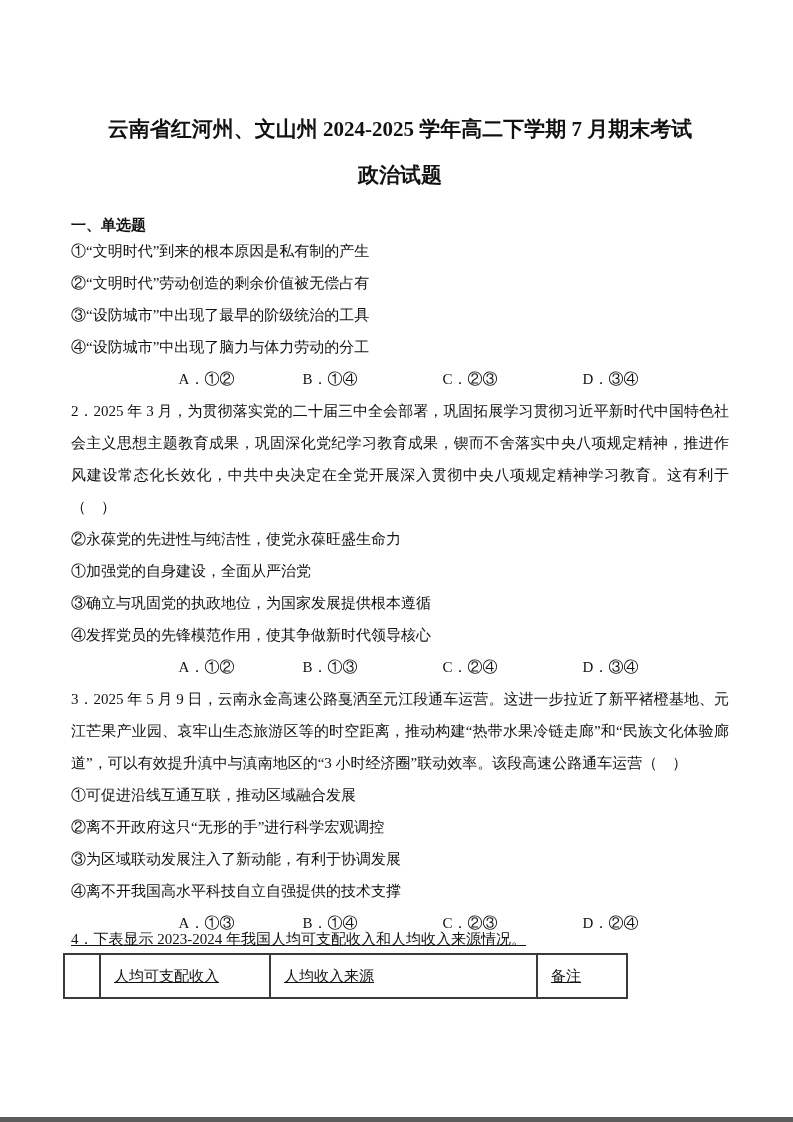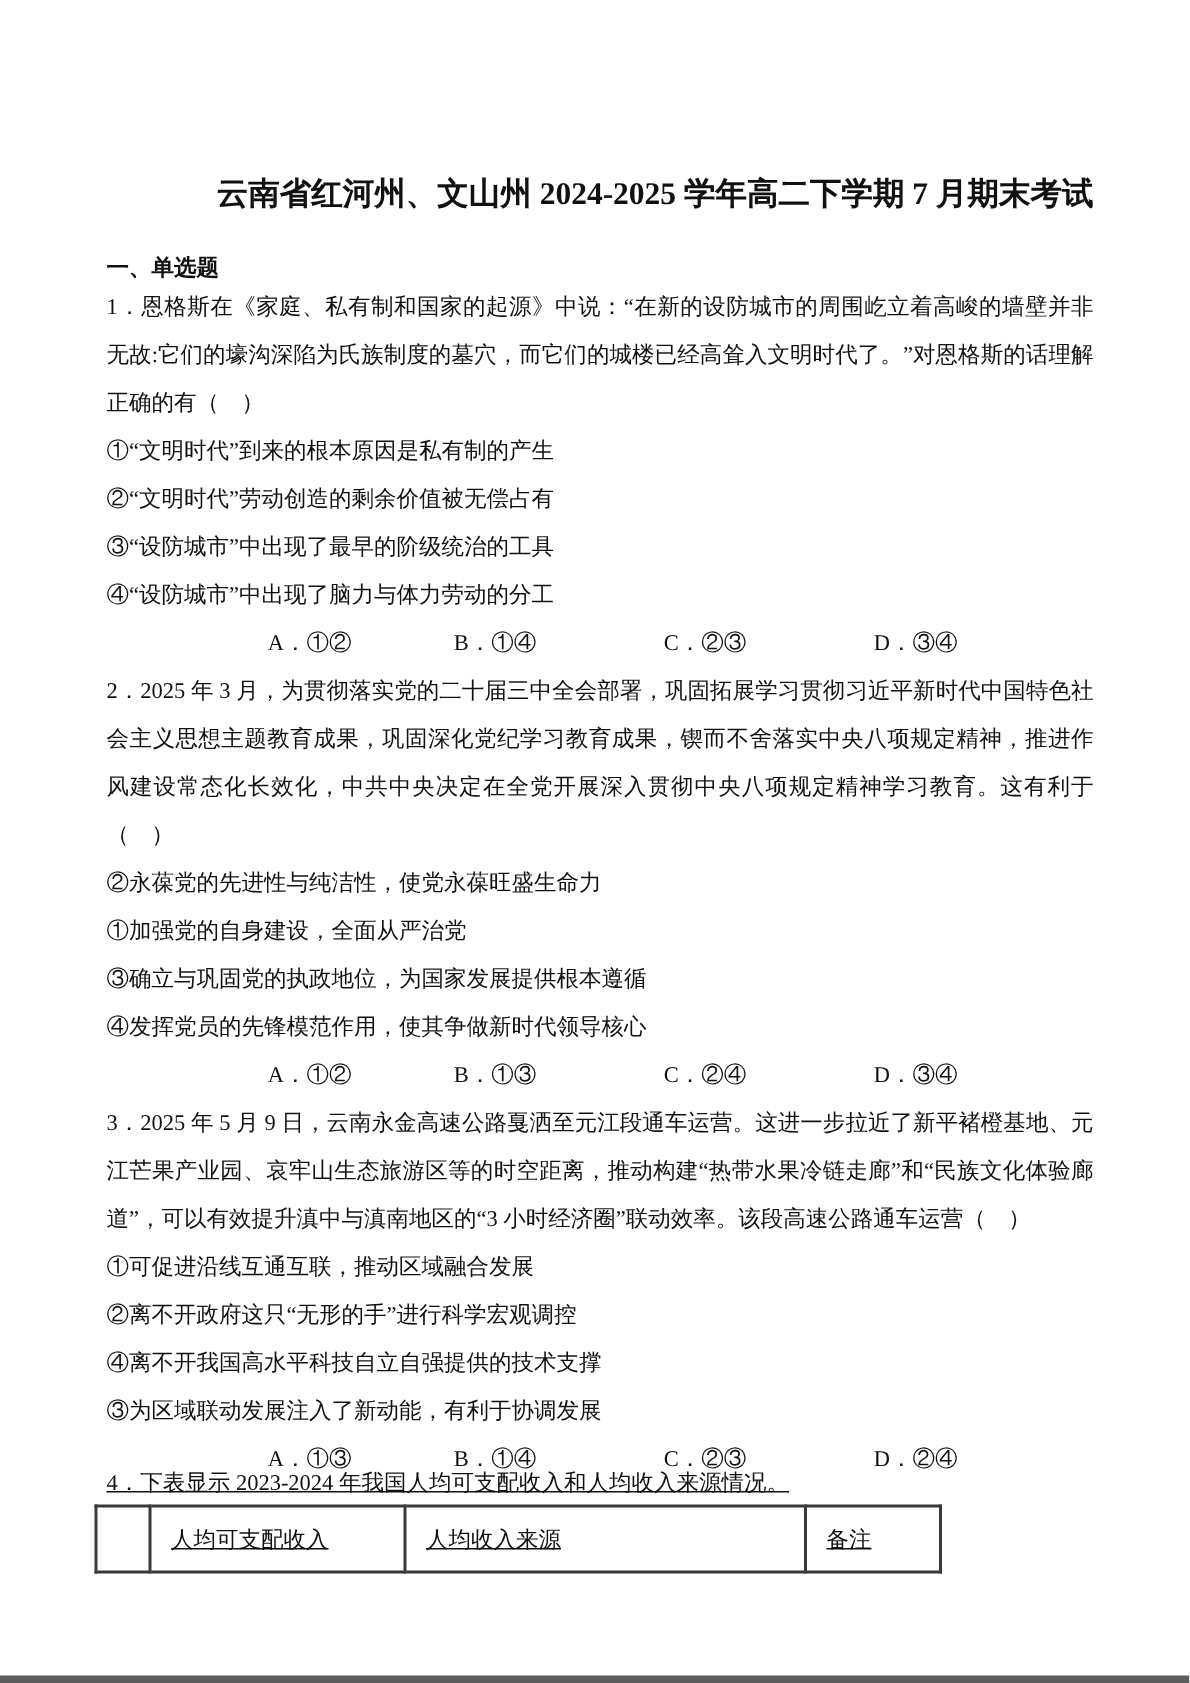--- a/index.html
+++ b/index.html
@@ -12,21 +12,21 @@
     font-family: "Liberation Serif", "DejaVu Serif", serif;
     color: #111111;
   }
   .content {
     padding: 0 64px 0 71px;
     width: 658px;
   }
   .page-title {
     font-size: 21px;
     font-weight: bold;
-    text-align: right;
+    text-align: center;
     margin: 0;
     padding-top: 116px;
     line-height: 27px;
   }
   .page-subtitle {
     font-size: 21px;
     font-weight: bold;
     text-align: center;
     margin: 19px 0 0 0;
     line-height: 27px;
@@ -89,25 +89,25 @@
     height: 5px;
     background: #5c5c5c;
   }
 </style>
 </head>
 <body>
 
 <div class="content">
 
   <h1 class="page-title">云南省红河州、文山州 2024-2025 学年高二下学期 7 月期末考试</h1>
+  <h2 class="page-subtitle">政治试题</h2>
 
   <div class="section-heading">一、单选题</div>
 
   <section class="question">
-    <p class="stem">1．恩格斯在《家庭、私有制和国家的起源》中说：“在新的设防城市的周围屹立着高峻的墙壁并非无故:它们的壕沟深陷为氏族制度的墓穴，而它们的城楼已经高耸入文明时代了。”对恩格斯的话理解正确的有（　）</p>
     <p class="item">①“文明时代”到来的根本原因是私有制的产生</p>
     <p class="item">②“文明时代”劳动创造的剩余价值被无偿占有</p>
     <p class="item">③“设防城市”中出现了最早的阶级统治的工具</p>
     <p class="item">④“设防城市”中出现了脑力与体力劳动的分工</p>
     <div class="choices">
       <span class="choice-a">A．①②</span>
       <span class="choice-b">B．①④</span>
       <span class="choice-c">C．②③</span>
       <span class="choice-d">D．③④</span>
     </div>
@@ -124,22 +124,22 @@
       <span class="choice-b">B．①③</span>
       <span class="choice-c">C．②④</span>
       <span class="choice-d">D．③④</span>
     </div>
   </section>
 
   <section class="question">
     <p class="stem">3．2025 年 5 月 9 日，云南永金高速公路戛洒至元江段通车运营。这进一步拉近了新平褚橙基地、元江芒果产业园、哀牢山生态旅游区等的时空距离，推动构建“热带水果冷链走廊”和“民族文化体验廊道”，可以有效提升滇中与滇南地区的“3 小时经济圈”联动效率。该段高速公路通车运营（　）</p>
     <p class="item">①可促进沿线互通互联，推动区域融合发展</p>
     <p class="item">②离不开政府这只“无形的手”进行科学宏观调控</p>
+    <p class="item">③为区域联动发展注入了新动能，有利于协调发展</p>
     <p class="item">④离不开我国高水平科技自立自强提供的技术支撑</p>
-    <p class="item">③为区域联动发展注入了新动能，有利于协调发展</p>
     <div class="choices">
       <span class="choice-a">A．①③</span>
       <span class="choice-b">B．①④</span>
       <span class="choice-c">C．②③</span>
       <span class="choice-d">D．②④</span>
     </div>
   </section>
 
   <section class="question q4">
     <p class="stem">4．下表显示 2023-2024 年我国人均可支配收入和人均收入来源情况。</p>

